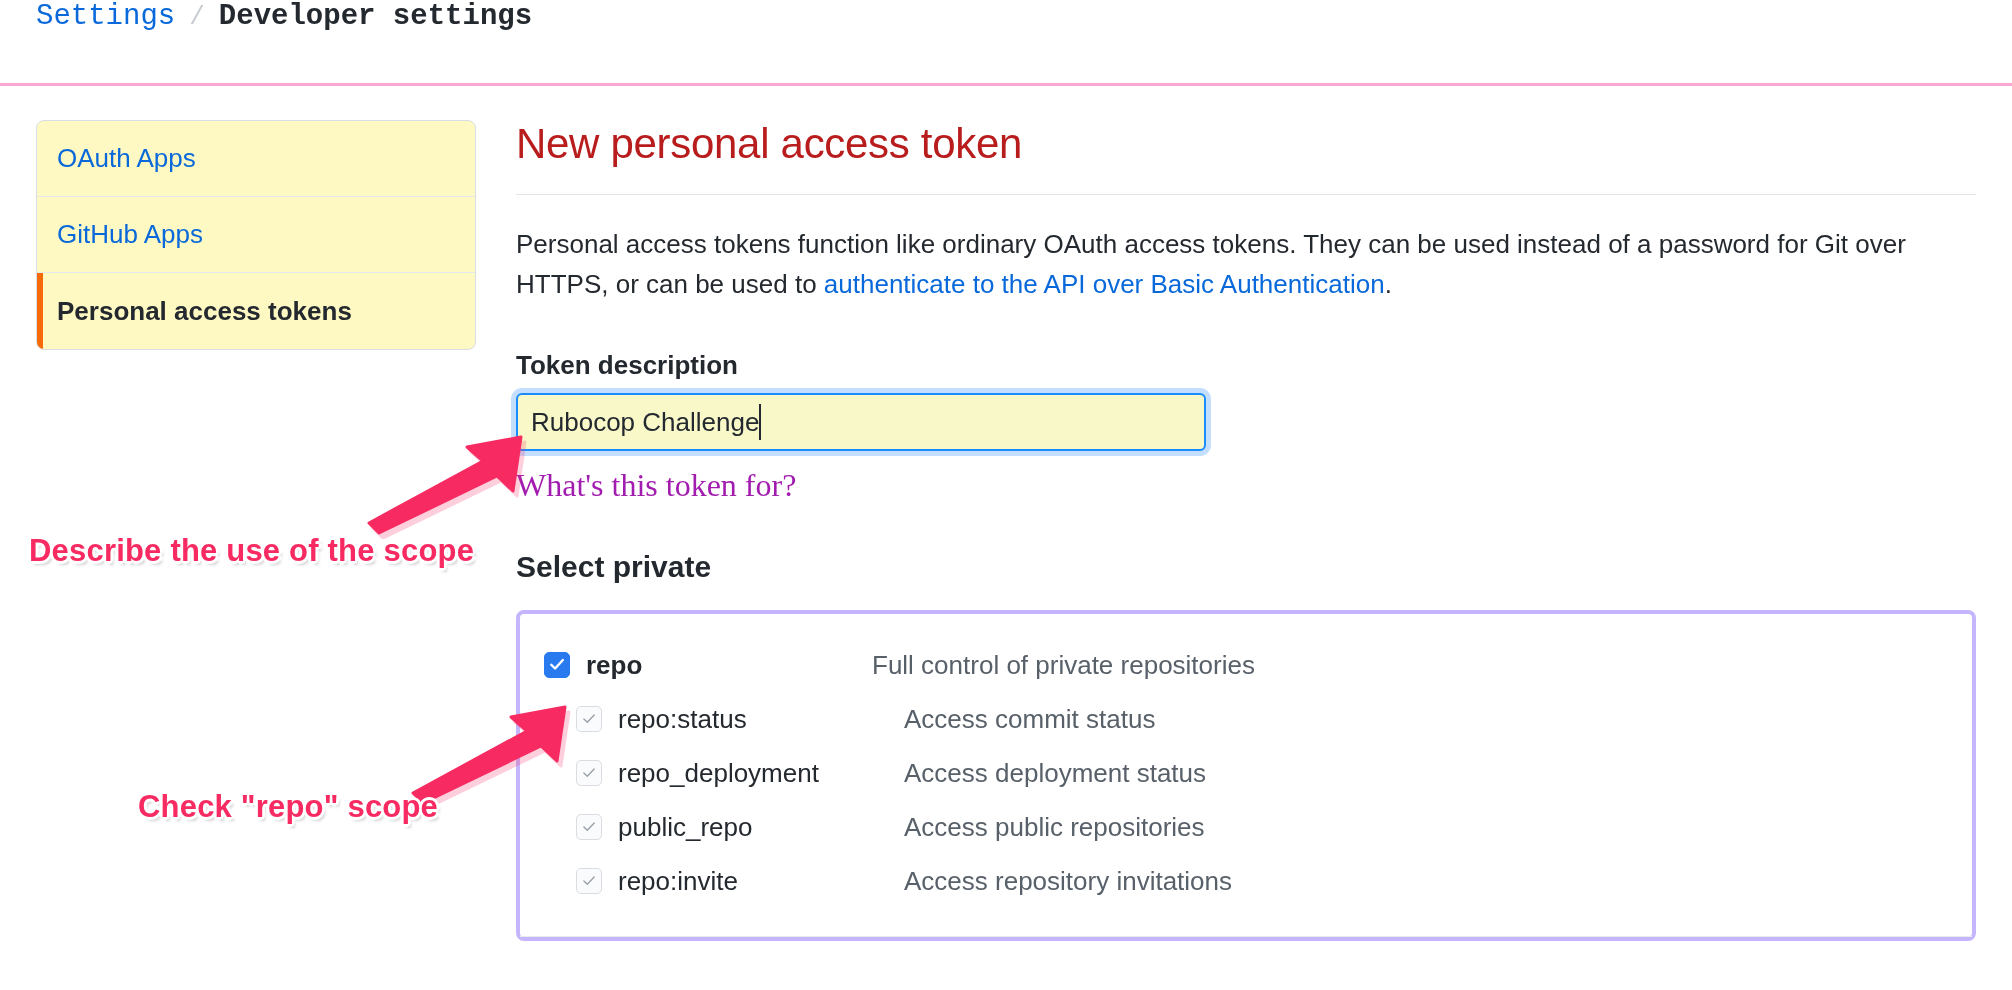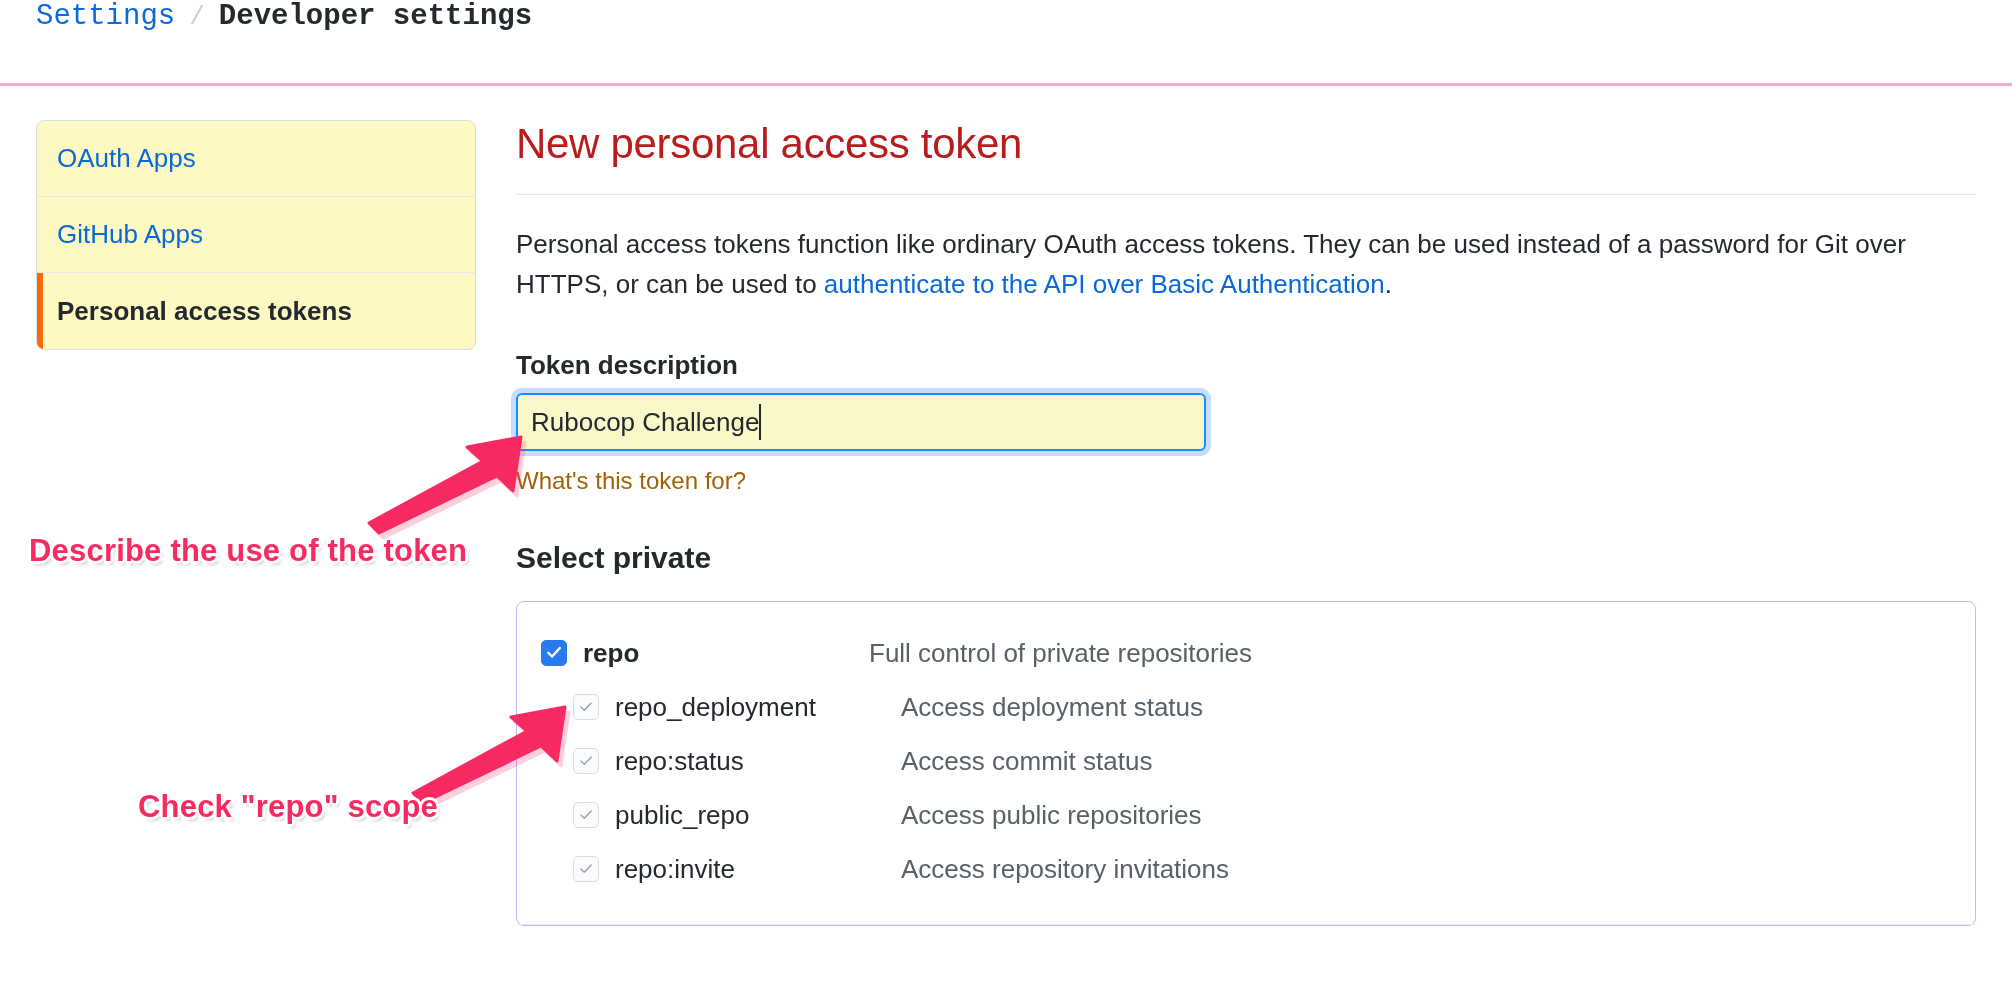--- a/index.html
+++ b/index.html
@@ -110,42 +110,43 @@
     padding: 0 13px;
     outline: none;
     box-shadow: 0 0 0 5px rgba(84,160,255,0.35);
   }
   .caret {
     position: absolute;
     left: 0; top: 0;
     pointer-events: none;
   }
   .field-hint {
-    font-size: 24px;
-    color: #a16207;
+    font-size: 32px;
+    color: #a21caf;
     margin: 16px 0 0 0;
+    font-family: Liberation Serif, serif;
   }
 
   .section-title {
     font-size: 30px;
     font-weight: bold;
     color: #24292f;
     margin: 46px 0 0 0;
   }
   .section-desc {
     font-size: 26px;
     color: #24292f;
     margin: 22px 0 0 0;
   }
   .section-desc a { color: #0969da; text-decoration: none; }
 
   
   .scopes-panel {
     margin-top: 26px;
-    border: 1px solid #c4b5fd;
+    border: 4px solid #c4b5fd;
     border-radius: 8px;
     background: #fff;
     padding: 24px 0 0 0;
     max-width: 1540px;
   }
   .scope-row {
     display: flex;
     align-items: center;
     height: 54px;
     padding-left: 24px;
@@ -263,32 +264,32 @@
         <span class="scope-name">repo</span>
         <span class="scope-desc">Full control of private repositories</span>
       </div>
 
       <div class="scope-row child">
         <span class="cb disabled">
           <svg width="16" height="16" viewBox="0 0 16 16" aria-hidden="true">
             <path d="M13.2 3.9 L6.3 11.2 L2.9 7.9" fill="none" stroke="#9aa1a9" stroke-width="1.4" stroke-linecap="round" stroke-linejoin="round"></path>
           </svg>
         </span>
-        <span class="scope-name">repo_deployment</span>
-        <span class="scope-desc">Access deployment status</span>
+        <span class="scope-name">repo:status</span>
+        <span class="scope-desc">Access commit status</span>
       </div>
 
       <div class="scope-row child">
         <span class="cb disabled">
           <svg width="16" height="16" viewBox="0 0 16 16" aria-hidden="true">
             <path d="M13.2 3.9 L6.3 11.2 L2.9 7.9" fill="none" stroke="#9aa1a9" stroke-width="1.4" stroke-linecap="round" stroke-linejoin="round"></path>
           </svg>
         </span>
-        <span class="scope-name">repo:status</span>
-        <span class="scope-desc">Access commit status</span>
+        <span class="scope-name">repo_deployment</span>
+        <span class="scope-desc">Access deployment status</span>
       </div>
 
       <div class="scope-row child">
         <span class="cb disabled">
           <svg width="16" height="16" viewBox="0 0 16 16" aria-hidden="true">
             <path d="M13.2 3.9 L6.3 11.2 L2.9 7.9" fill="none" stroke="#9aa1a9" stroke-width="1.4" stroke-linecap="round" stroke-linejoin="round"></path>
           </svg>
         </span>
         <span class="scope-name">public_repo</span>
         <span class="scope-desc">Access public repositories</span>
@@ -316,15 +317,15 @@
   </g>
 </svg>
 
 <svg id="arrow-2" class="arrow-svg" width="180" height="115" viewBox="0 0 180 115">
   <g transform="translate(3,5)">
     <path d="M6 94 L120 32 L104 18 L158 8 L150 62 L134 47 L16 104 Z" fill="#f72a62" stroke="#f72a62" stroke-width="3" stroke-linejoin="round" opacity="0.22" transform="translate(4,5)"></path>
     <path d="M6 94 L120 32 L104 18 L158 8 L150 62 L134 47 L16 104 Z" fill="#f72a62" stroke="#f72a62" stroke-width="3" stroke-linejoin="round"></path>
   </g>
 </svg>
 
-<div class="annot" id="annot-describe">Describe the use of the token</div>
+<div class="annot" id="annot-describe">Describe the use of the scope</div>
 
 <div class="annot" id="annot-checkrepo">Check "repo" scope</div>
 
 </body></html>

